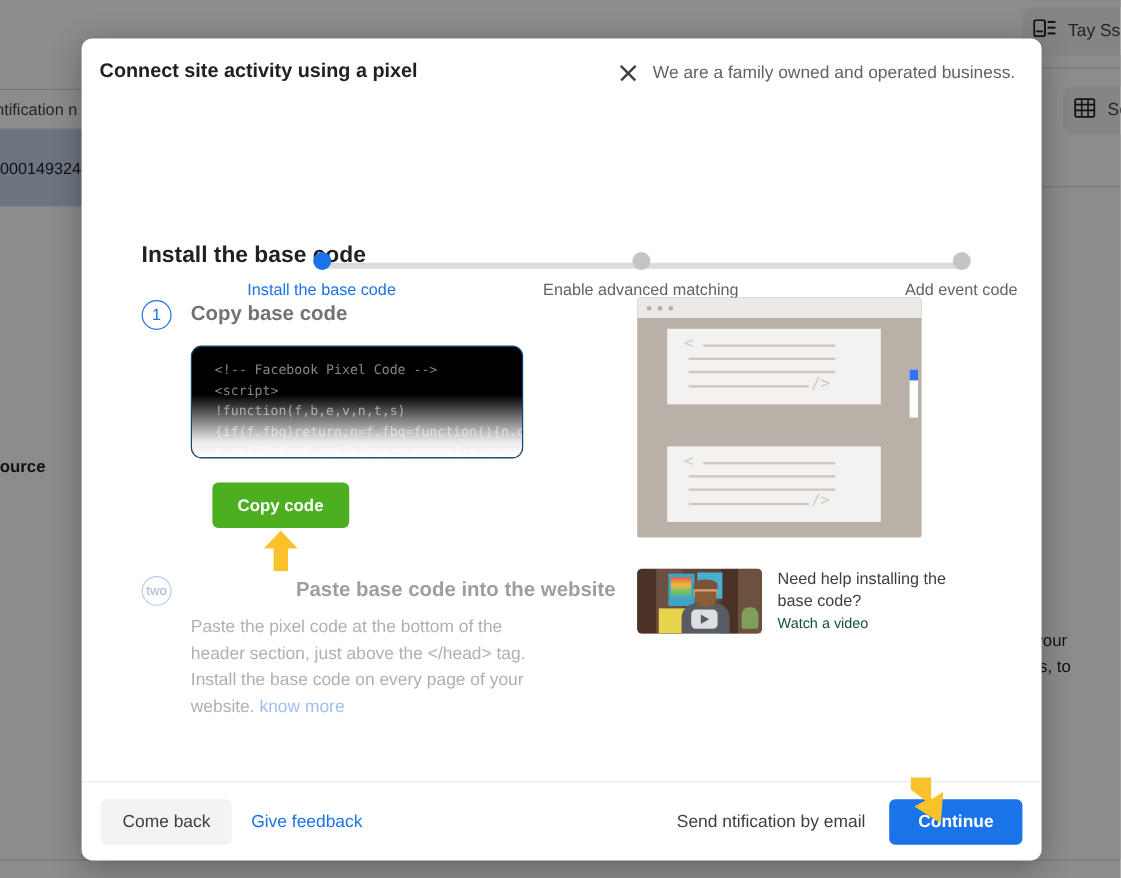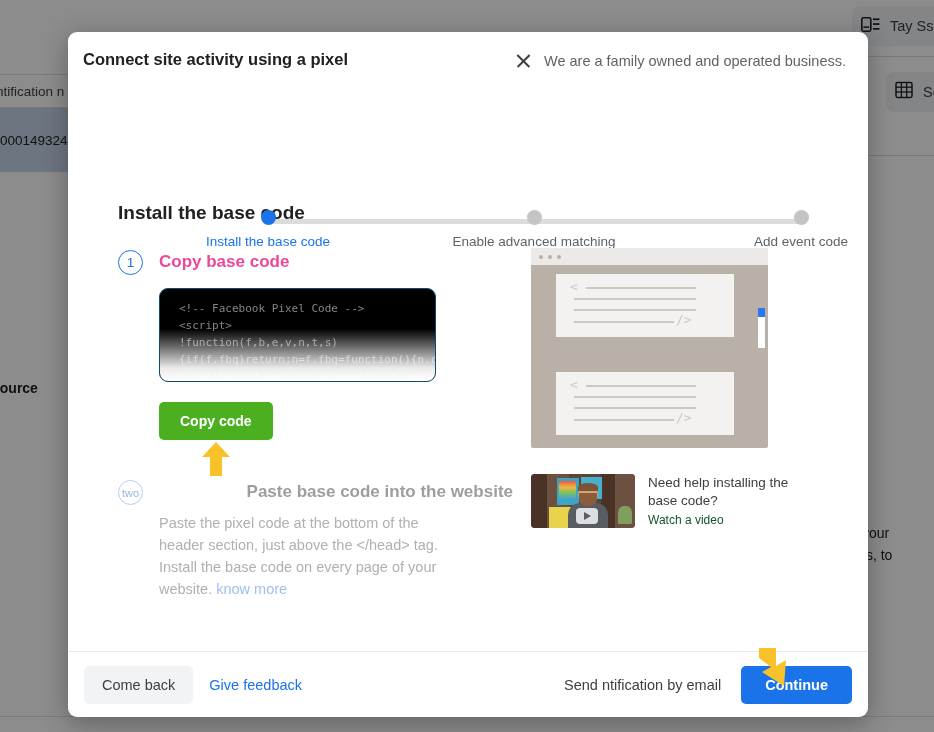--- a/index.html
+++ b/index.html
@@ -296,21 +296,21 @@
     box-sizing: border-box;
   }
   .step-badge.muted {
     border-color: #b9cdea;
     color: #9cb6dc;
     font-size: 11px;
   }
   .step-heading {
     font-size: 17px;
     font-weight: bold;
-    color: #ec4899;
+    color: #737373;
     margin-left: 41px;
     line-height: 27px;
   }
   .step-heading.muted { color: #9e9e9e; text-align: right; }
   .step-sub {
     font-size: 14.5px;
     color: #3c4043;
     margin-left: 41px;
     margin-top: 7px;
     line-height: 22px;
@@ -345,21 +345,21 @@
   .code-fade {
     position: absolute;
     left: 0; right: 0; bottom: 0;
     height: 52px;
     background: linear-gradient(to bottom, rgba(255,255,255,0) 0%, rgba(255,255,255,0.92) 75%, #fff 100%);
     pointer-events: none;
   }
 
   
   .copy-wrap {
-    margin-left: 41px;
+    margin-left: 59px;
     margin-top: 20px;
     position: relative;
     width: 280px;
   }
   .copy-btn {
     display: inline-block;
     background: #4caf1f;
     color: #ffffff;
     font-size: 14px;
     font-weight: bold;

